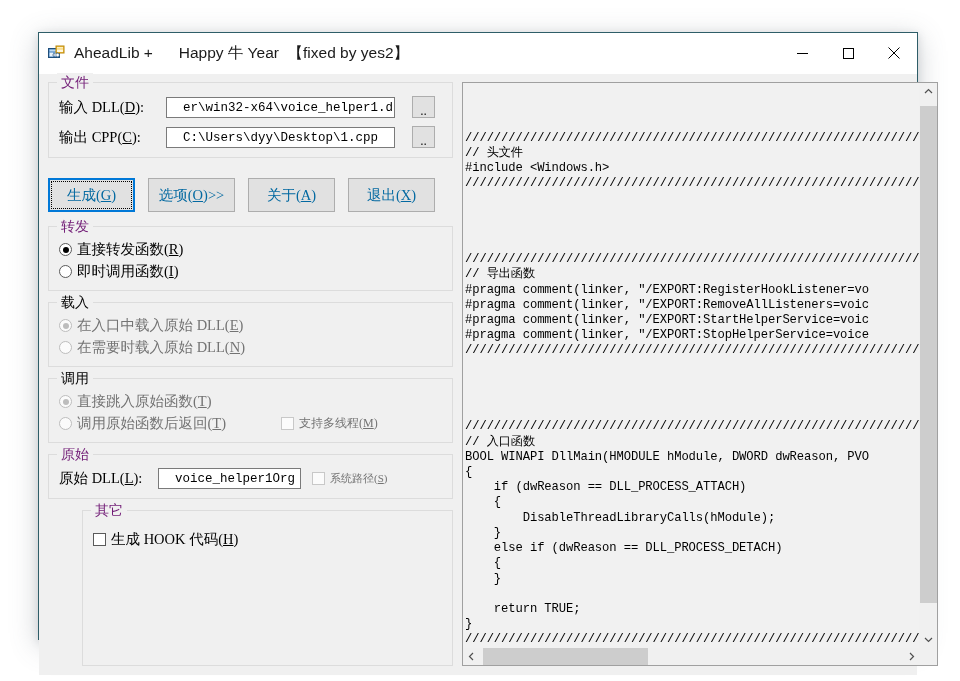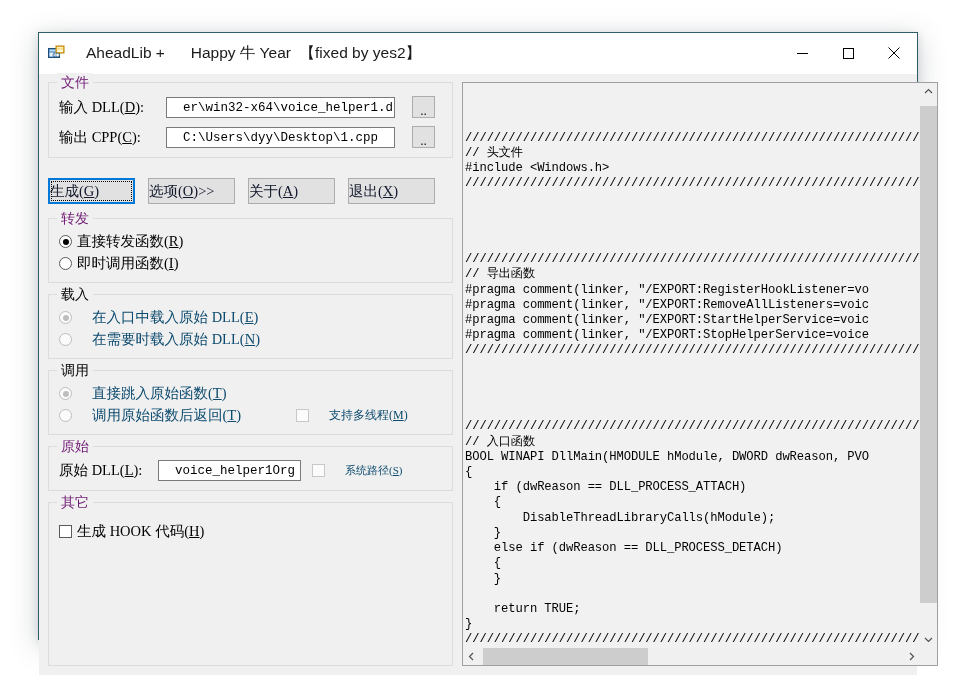--- a/index.html
+++ b/index.html
@@ -41,21 +41,20 @@
   }
 
   
   #title-bar {
     height: 41px;
     background: #ffffff;
     display: flex;
     align-items: center;
     flex: 0 0 auto;
     position: relative;
-    gap: 12px;
   }
   #app-icon {
     width: 17px;
     height: 17px;
     margin-left: 9px;
     margin-right: 9px;
     flex: 0 0 auto;
     position: relative;
   }
   #title-text {
@@ -175,28 +174,29 @@
   }
 
   
   #action-buttons {
     display: flex;
     gap: 13px;
     margin: 9px 0 14px 0;
   }
   .action-btn {
     width: 87px;
-    height: 26px;
+    height: 34px;
     border: 1px solid #adadad;
     background: #e1e1e1;
     font-family: "Liberation Serif", serif;
     font-size: 14.5px;
-    color: #0f172a;
-    display: flex;
-    align-items: center;
+    color: #0369a1;
+    display: flex;
+    align-items: center;
+    justify-content: center;
     box-sizing: border-box;
     white-space: pre;
   }
   .action-btn.focused {
     border: 2px solid #0078d7;
     outline: 1px dotted #000;
     outline-offset: -4px;
   }
 
   
@@ -236,21 +236,21 @@
     border: 1px solid #5a5a5a;
     background: #fff;
     margin-right: 5px;
     flex: 0 0 auto;
     box-sizing: border-box;
   }
   .disabled .radio { border-color: #bdbdbd; background: #fbfbfb; }
   .disabled .radio.checked::after { background: #bdbdbd; }
   .disabled .checkbox { border-color: #c8c8c8; background: #fbfbfb; }
   .disabled .opt-label,
-  .disabled .field-label { color: #0c4a6e; margin-left: 15px; }
+  .disabled .field-label { color: #737373; }
   .opt-label { white-space: pre; }
 
   .u { text-decoration: underline; }
 
   
   #call-group-rows { display: block; }
   #call-row-2 { display: flex; align-items: center; }
   #multithread-opt {
     margin-left: 55px;
     display: flex;
@@ -466,21 +466,21 @@
         <div id="orig-row">
           <span class="field-label"><span>原始 DLL(</span><span class="u">L</span><span>):</span></span>
           <span class="textbox" id="orig-dll-field">voice_helper1Org</span>
           <span id="syspath-opt" class="disabled">
             <span class="checkbox"></span>
             <span class="opt-label"><span>系统路径(</span><span class="u">S</span><span>)</span></span>
           </span>
         </div>
       </div>
 
-      <div class="group" style="margin-bottom:0; flex:1 1 auto;">
+      <div class="group" style="margin-bottom:0; flex:1 1 auto;margin-left:34px;">
         <span class="group-title">其它</span>
         <div class="opt-row" style="margin-top:6px;">
           <span class="checkbox"></span>
           <span class="opt-label"><span>生成 HOOK 代码(</span><span class="u">H</span><span>)</span></span>
         </div>
       </div>
 
     </div>
 
     <div id="right-pane">

